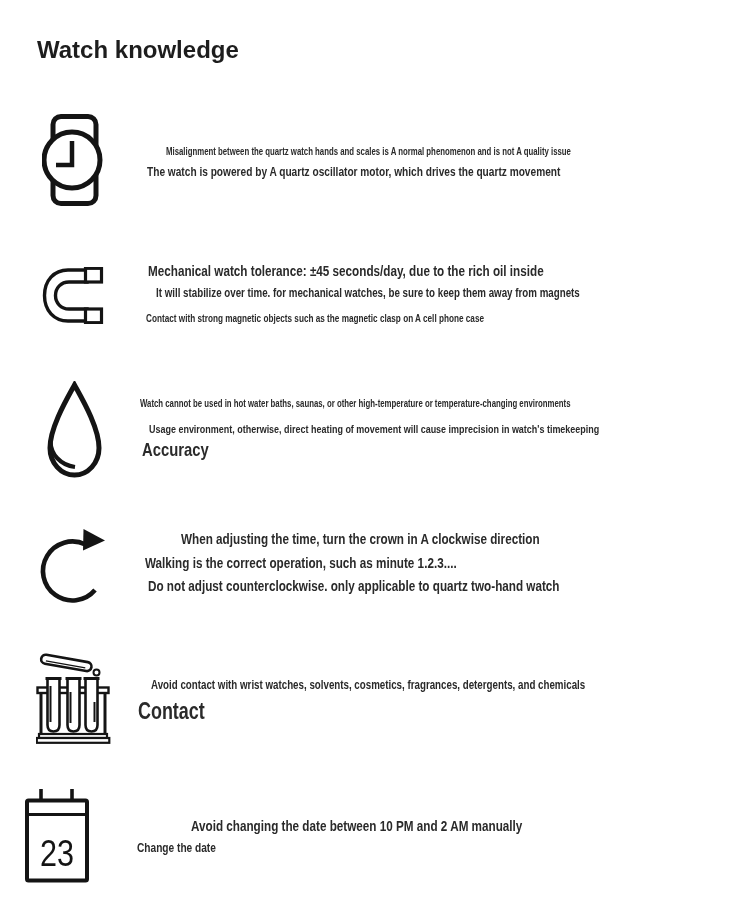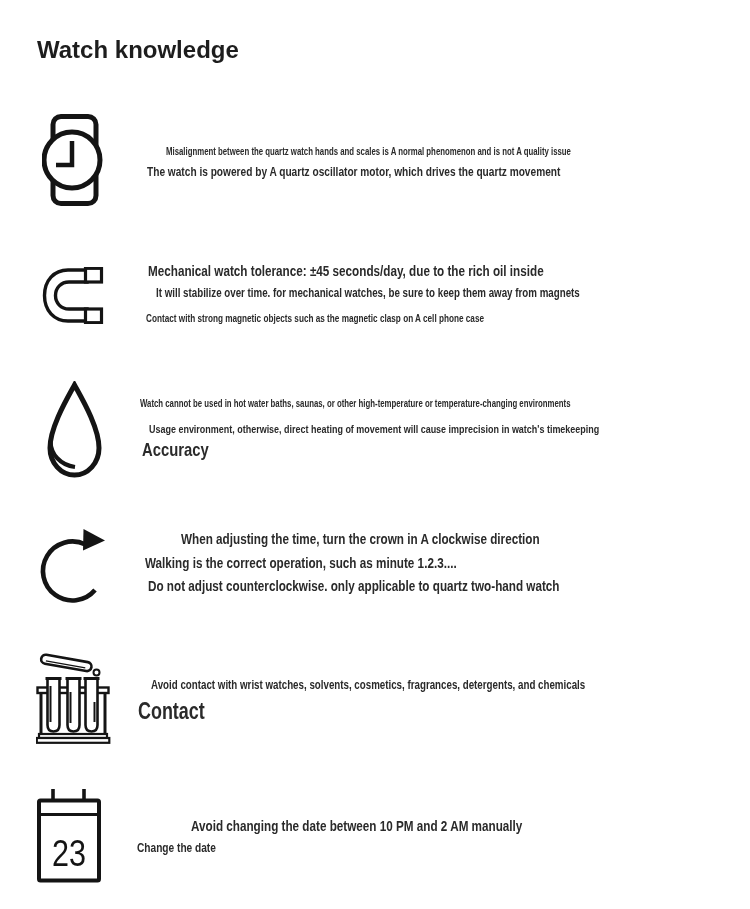--- a/index.html
+++ b/index.html
@@ -41,21 +41,21 @@
   .s4l1{left:181px;top:530px;font-size:15px;}
   .s4l2{left:145px;top:554px;font-size:15px;}
   .s4l3{left:148px;top:577px;font-size:15px;}
 
   
   .i5{left:36px;top:650px;width:78px;height:94px;}
   .s5l1{left:151px;top:678px;font-size:12.5px;}
   .s5l2{left:138px;top:698px;font-size:23px;}
 
   
-  .i6{left:36px;top:787px;width:66px;height:98px;}
+  .i6{left:24px;top:787px;width:66px;height:98px;}
   .s6l1{left:191px;top:817px;font-size:15px;}
   .s6l2{left:137px;top:841px;font-size:13px;}
 </style>
 </head>
 <body>
 
 <div class="page">
 
   <h1 class="title">Watch knowledge</h1>
 

